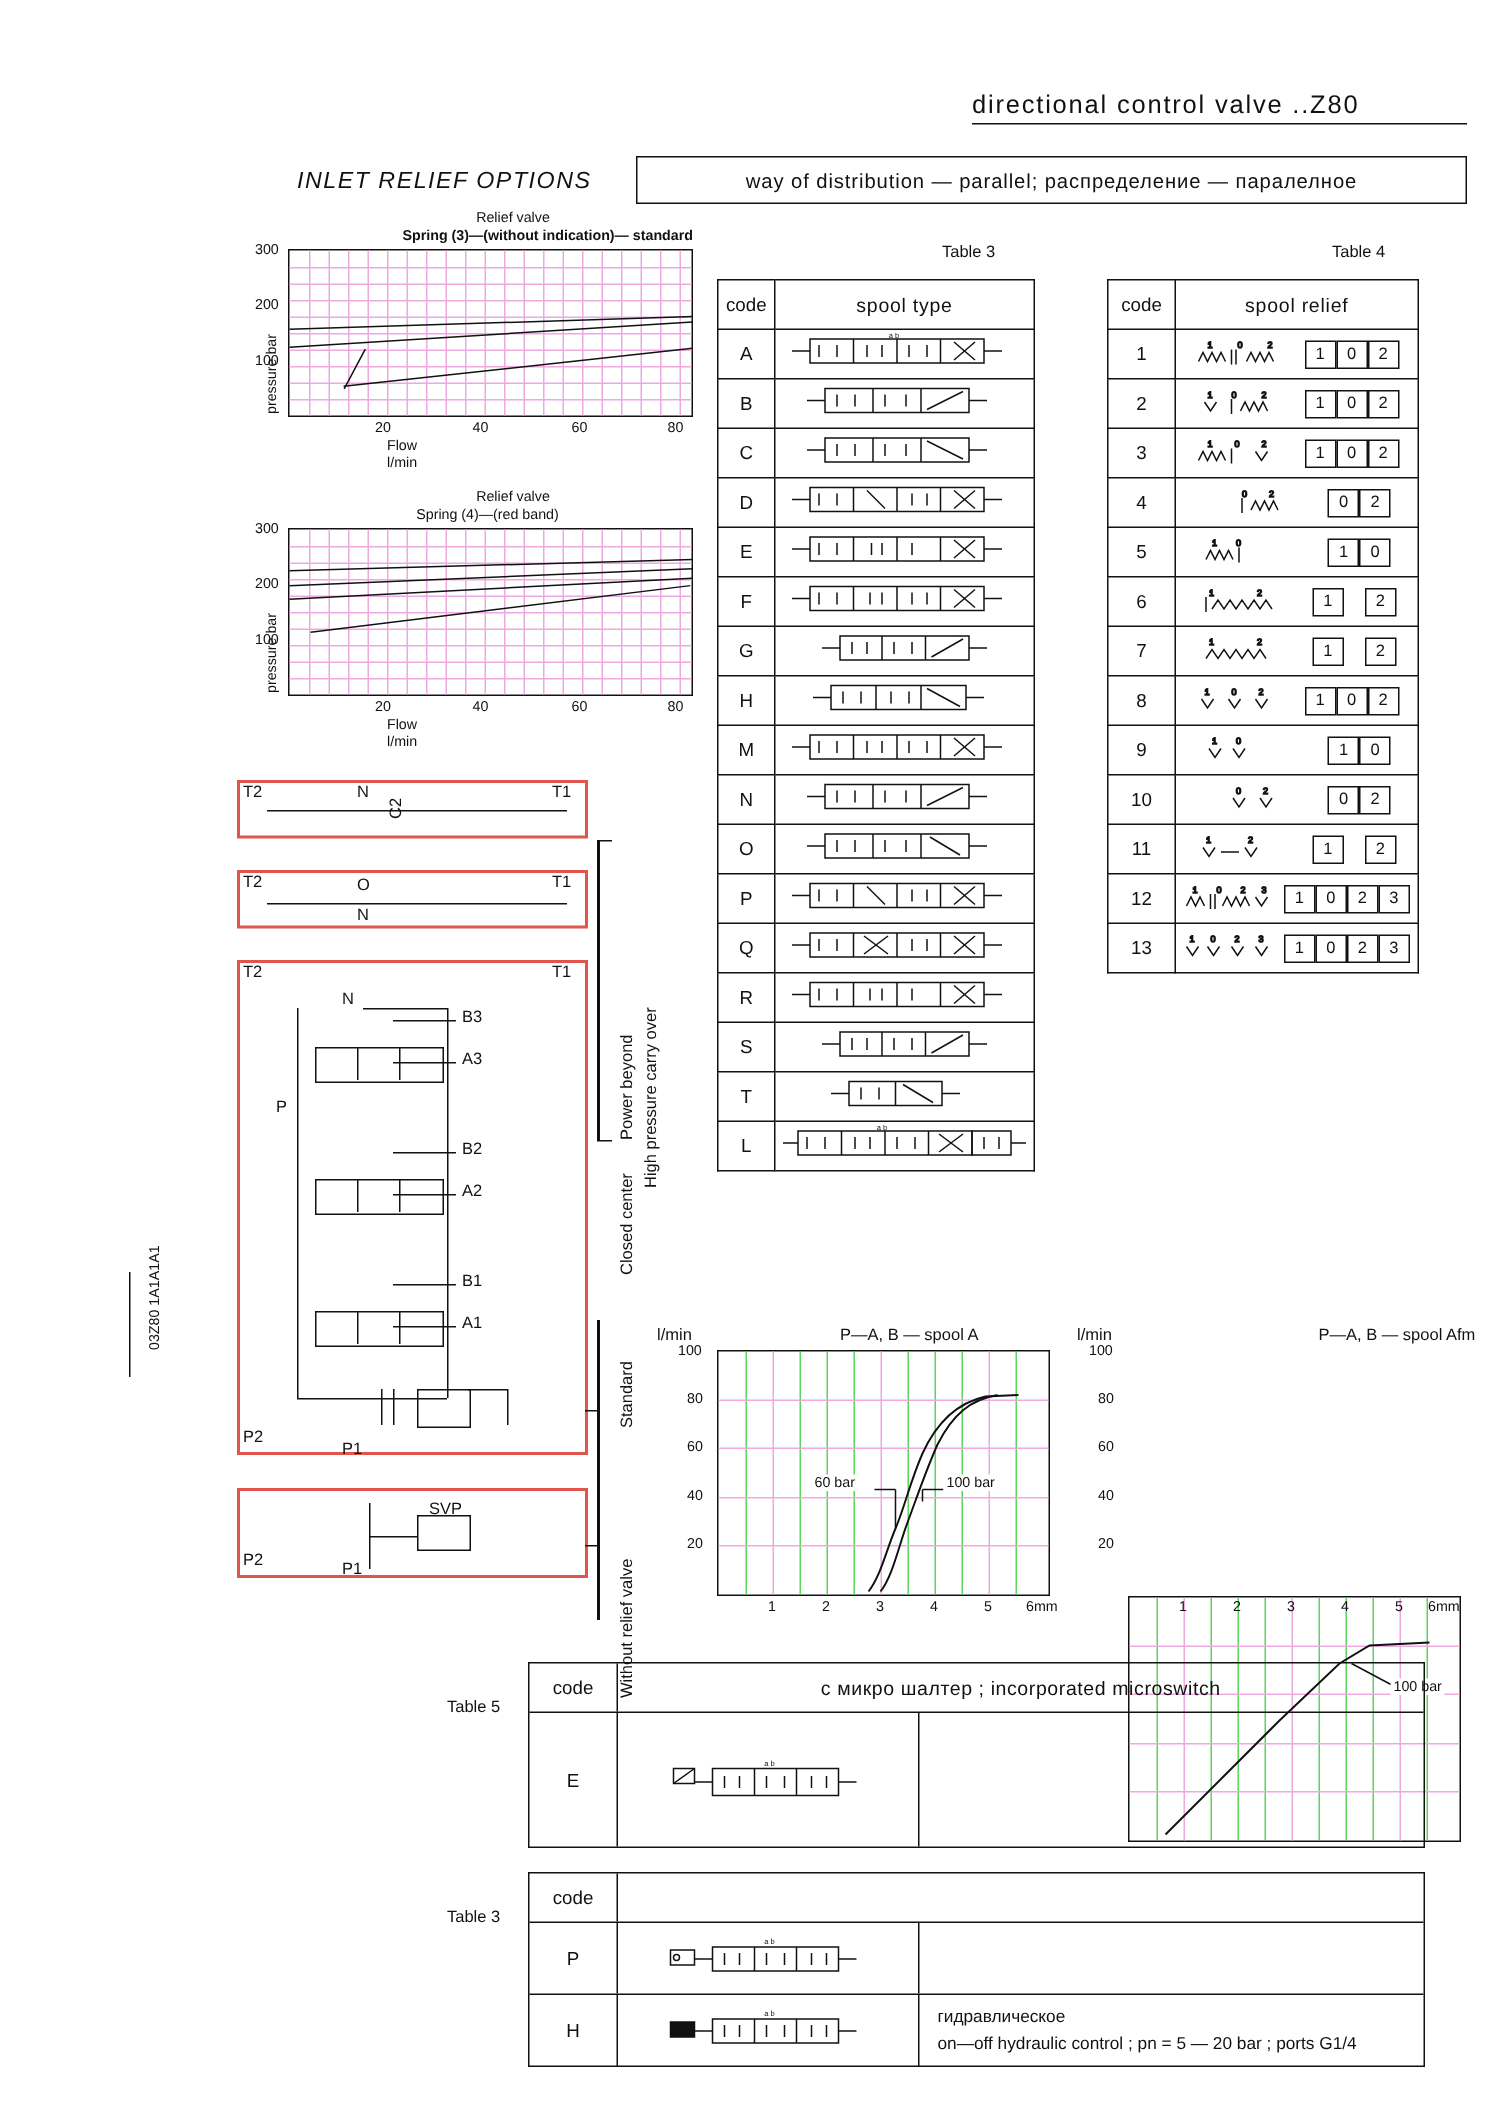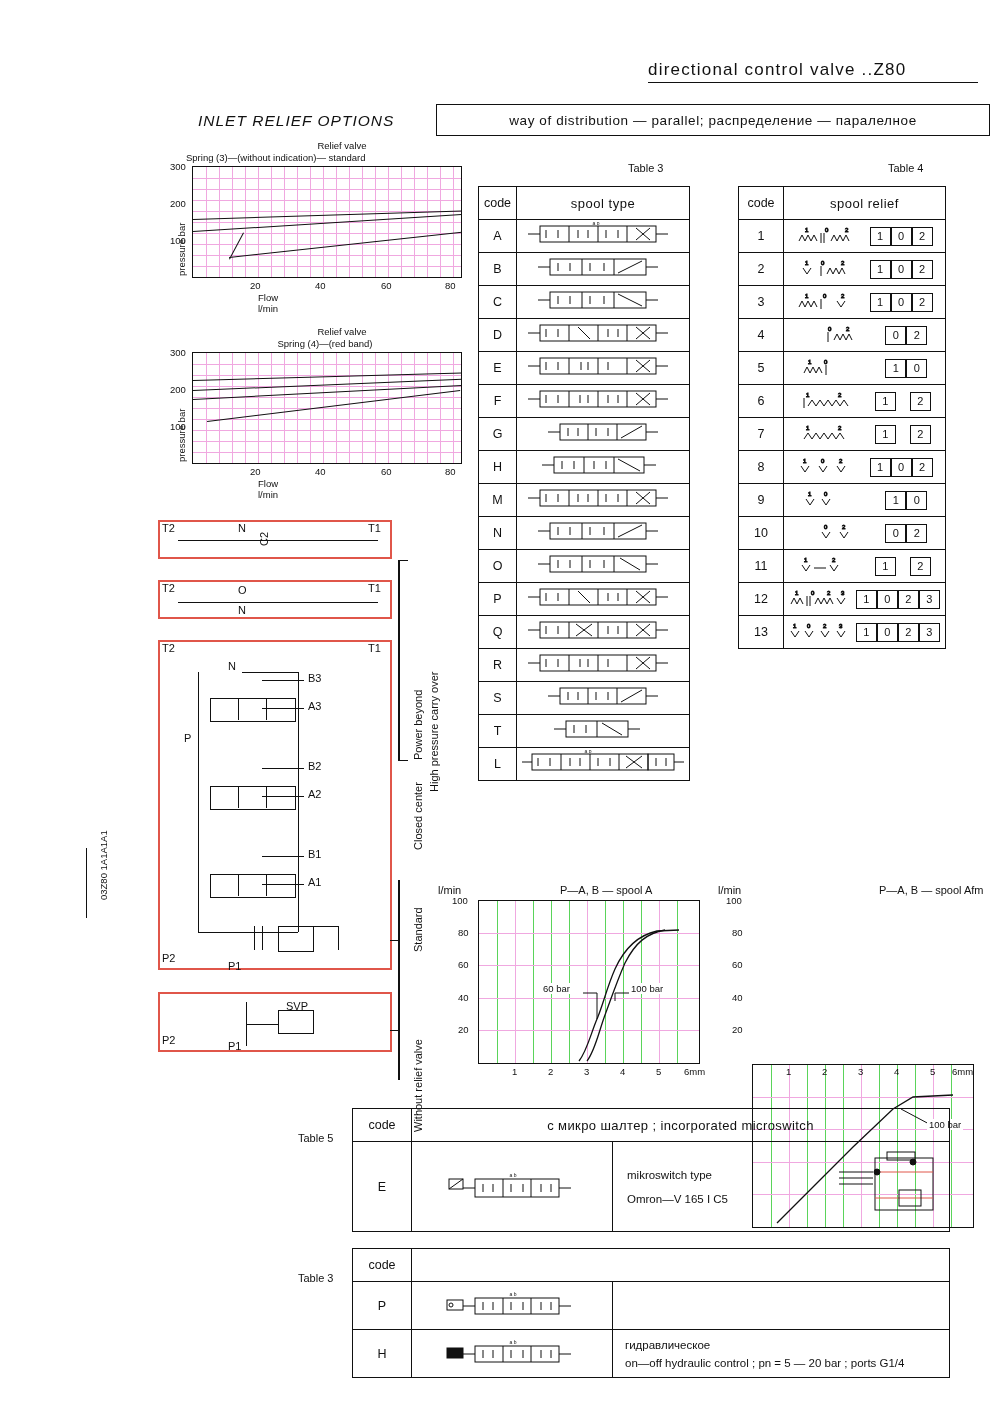--- a/index.html
+++ b/index.html
@@ -9,21 +9,21 @@
     font-family:"Liberation Sans", sans-serif;
     color:#111;
     overflow:hidden;
   }
   .abs{position:absolute;}
   .title{
     font-size:17px;letter-spacing:1.2px;color:#111;
   }
   .hdr-box{
     border:1px solid #111;font-size:13.5px;letter-spacing:.6px;
-    display:flex;align-items:center;justify-content:center;margin-left:12px;
+    display:flex;align-items:center;justify-content:center;
   }
   .ital{font-style:italic;letter-spacing:1px;}
   .sm{font-size:11px;}
   .xs{font-size:9.5px;}
   .tbl{border-collapse:collapse;}
   .tbl td,.tbl th{border:1px solid #111;font-weight:normal;}
   .tbl th{font-size:12.5px;}
   .code-cell{width:42px;text-align:center;font-size:12.5px;height:30px;}
   .sym-cell{height:30px;}
   
@@ -51,21 +51,21 @@
 <div class="abs hdr-box" style="left:424px;top:104px;width:552px;height:30px;">
   <span>way of distribution — parallel;  распределение — паралелное</span>
 </div>
 
 <div class="abs" style="left:98px;top:900px;">
   <div class="rot xs" style="position:absolute;left:0;top:0;">03Z80 1A1A1A1</div>
 </div>
 <div class="abs" style="left:86px;top:848px;width:1px;height:70px;background:#111;"></div>
 
 <div class="abs xs" style="left:222px;top:140px;text-align:center;width:240px;">Relief valve</div>
-<div class="abs xs" style="left:186px;top:152px;width:276px;text-align:left;">Spring (3)—(without indication)— standard</div>
+<div class="abs xs" style="left:186px;top:152px;width:276px;text-align:right;font-weight:bold;">Spring (3)—(without indication)— standard</div>
 
 <div class="abs" style="left:170px;top:166px;">
   <div class="rot xs" style="position:absolute;left:6px;top:110px;">pressure bar</div>
   <div class="graph" style="position:absolute;left:22px;top:0;width:268px;height:110px;">
 
     <div class="gridline-v" style="left:13px;"></div>
       <div class="gridline-v" style="left:26px;"></div>
     <div class="gridline-v" style="left:39px;"></div>
       <div class="gridline-v" style="left:52px;"></div>
     <div class="gridline-v" style="left:65px;"></div>
@@ -929,38 +929,20 @@
             <rect x="12" y="12" width="14" height="10"></rect>
             <line x1="12" y1="22" x2="26" y2="12"></line>
             <line x1="46" y1="17" x2="46" y2="25"></line>
             <line x1="56" y1="17" x2="56" y2="25"></line>
             <line x1="74" y1="17" x2="74" y2="25"></line>
             <line x1="86" y1="17" x2="86" y2="25"></line>
             <line x1="104" y1="17" x2="104" y2="25"></line>
             <line x1="114" y1="17" x2="114" y2="25"></line>
           </g>
           <text x="76" y="10" font-size="5" fill="#111" text-anchor="middle">a b</text>
-        </svg>
-    </div>
-    <div style="flex:1;display:flex;flex-direction:column;justify-content:center;padding-left:14px;font-size:11.5px;position:relative;">
-      <div style="margin-bottom:12px;">mikroswitch type</div>
-      <div>Omron—V 165 I C5</div>
-      <svg width="130" height="70" style="position:absolute;right:-6px;top:8px;">
-          <g stroke="#111" fill="none" stroke-width="1">
-            <rect x="50" y="8" width="58" height="52"></rect>
-            <line x1="50" y1="22" x2="108" y2="22" stroke="#e0564a"></line>
-            <line x1="50" y1="48" x2="108" y2="48" stroke="#e0564a"></line>
-            <rect x="62" y="2" width="28" height="8"></rect>
-            <line x1="14" y1="22" x2="48" y2="22"></line>
-            <line x1="14" y1="28" x2="48" y2="28"></line>
-            <line x1="14" y1="34" x2="48" y2="34"></line>
-            <circle cx="52" cy="22" r="3" fill="#111"></circle>
-            <circle cx="88" cy="12" r="3" fill="#111"></circle>
-            <rect x="74" y="40" width="22" height="16"></rect>
-          </g>
         </svg>
     </div>
   </div>
 </div>
 
 <div class="abs sm" style="left:298px;top:1272px;">Table 3</div>
 <div class="abs capbox" style="left:352px;top:1248px;width:596px;height:128px;">
   <div style="display:flex;height:32px;border-bottom:1px solid #111;">
     <div style="width:58px;border-right:1px solid #111;display:flex;align-items:center;justify-content:center;font-size:12.5px;">code</div>
   </div>

